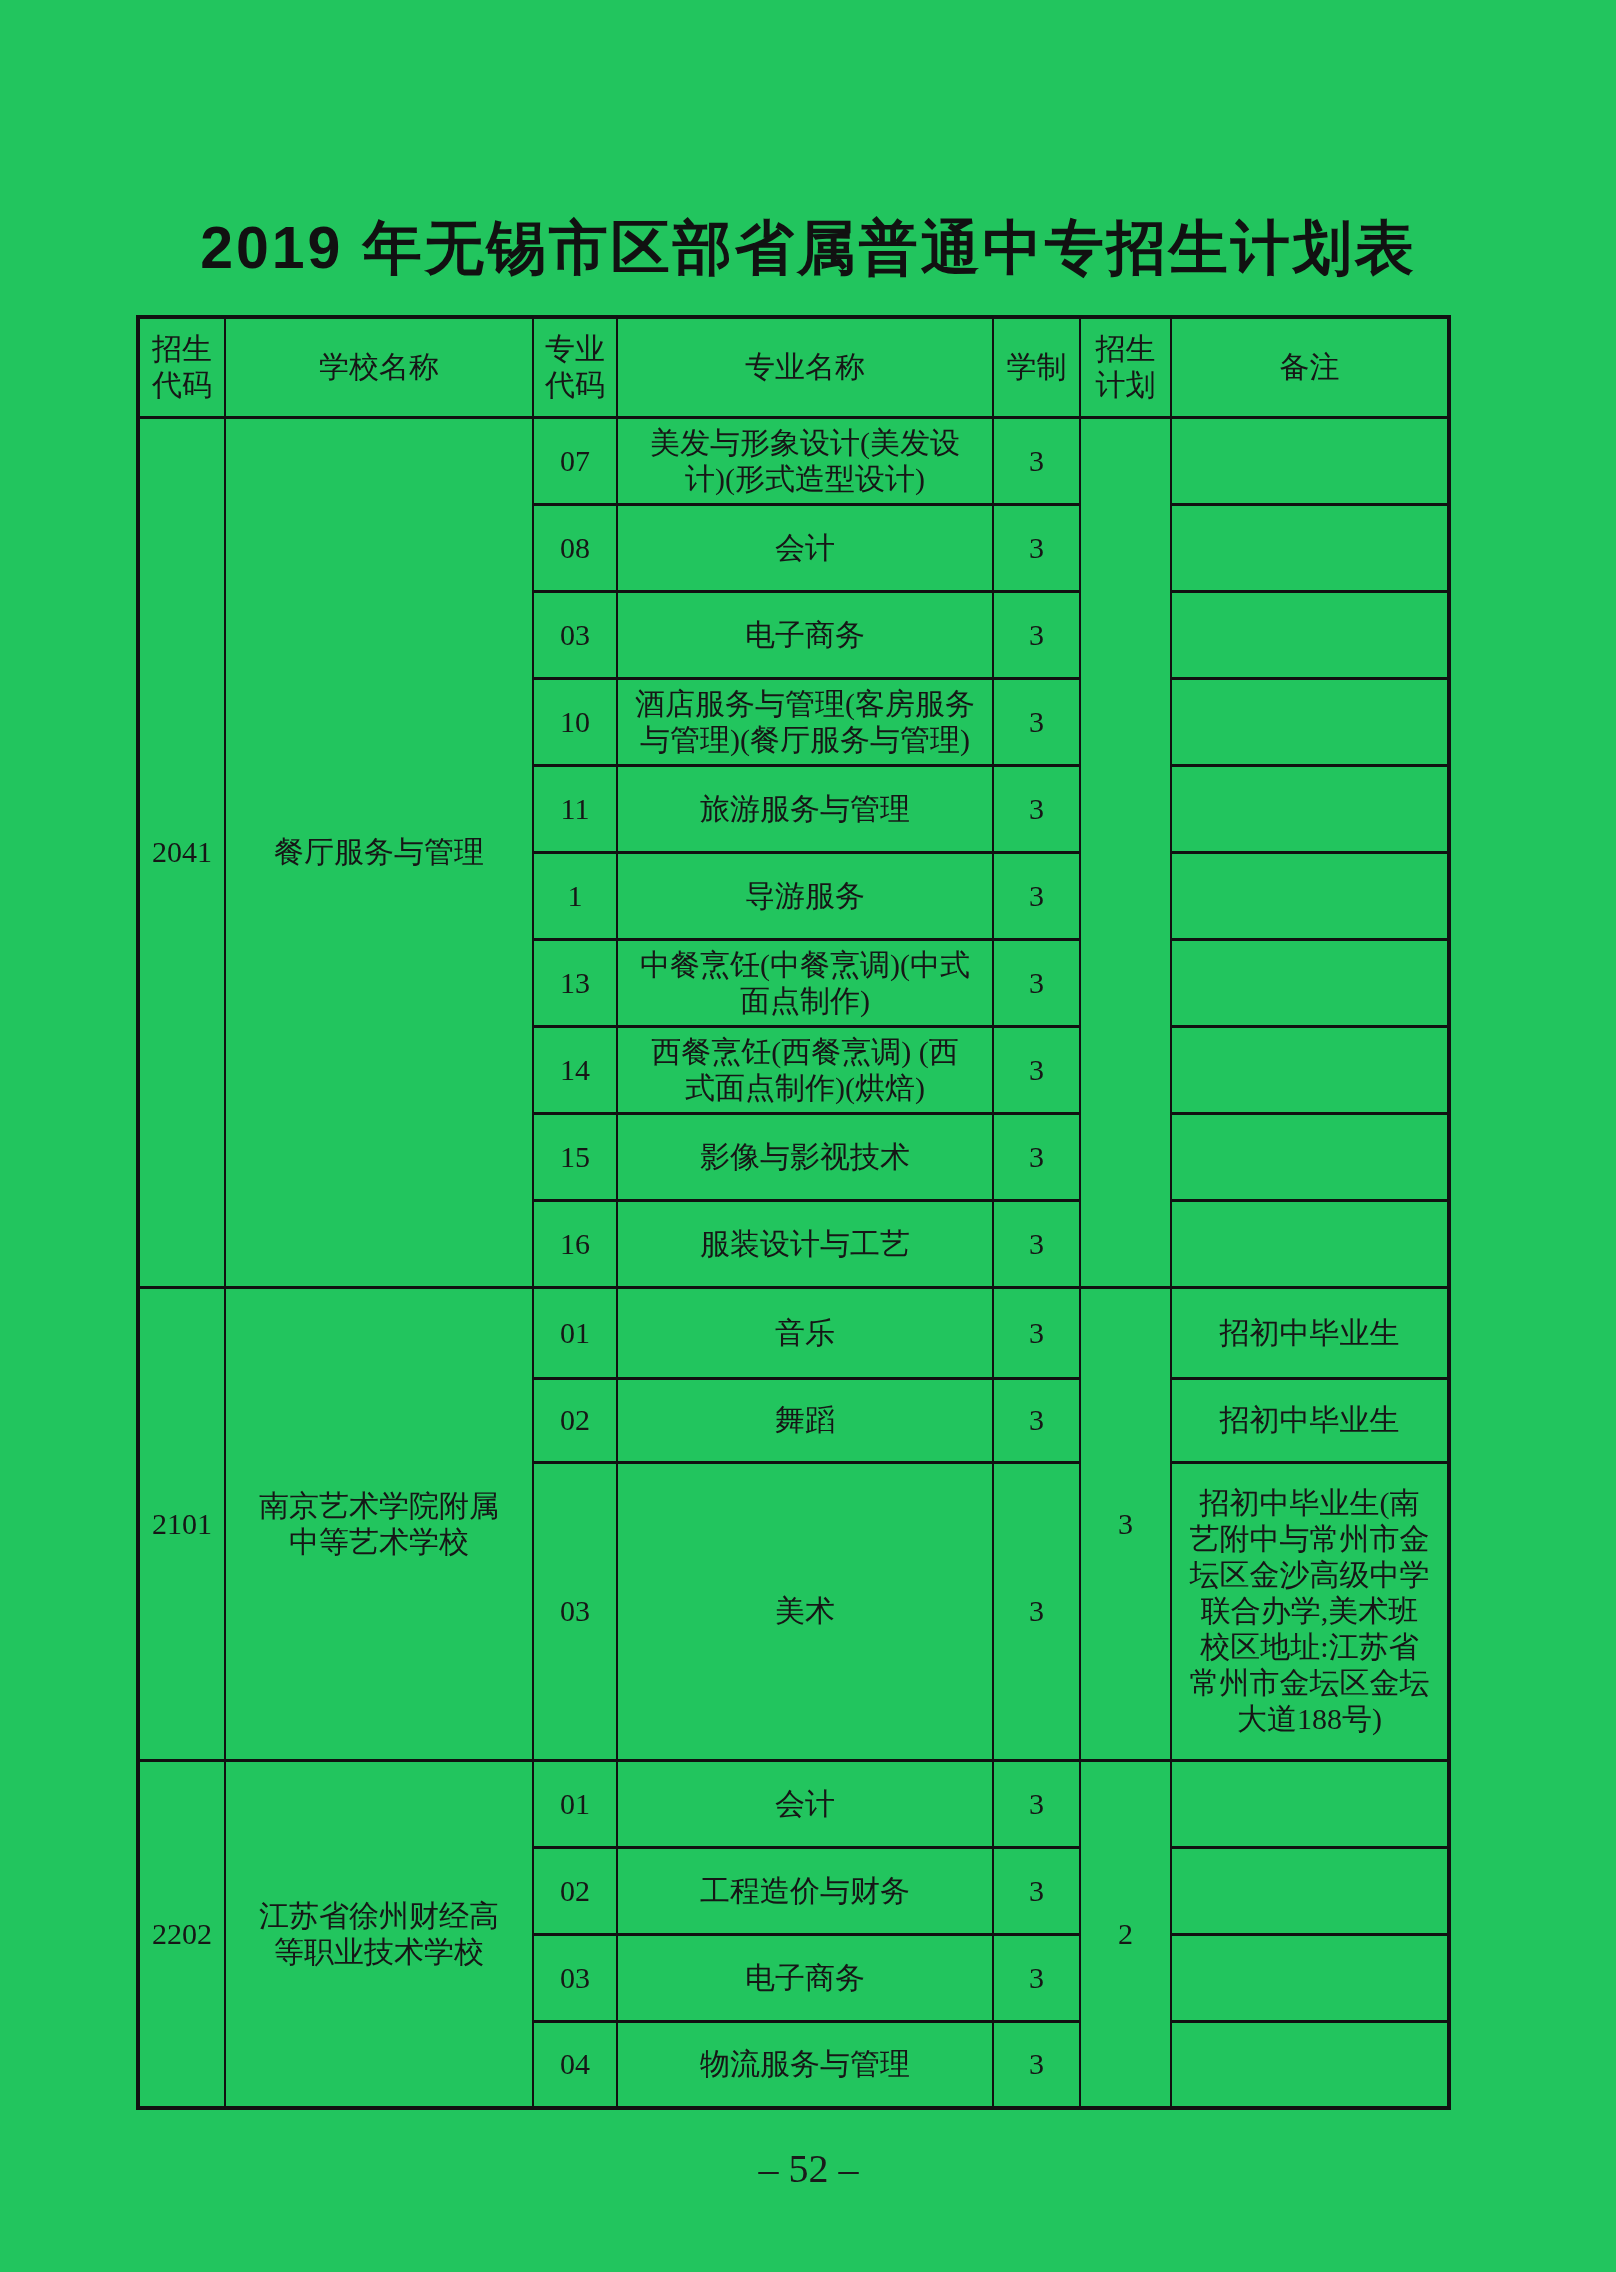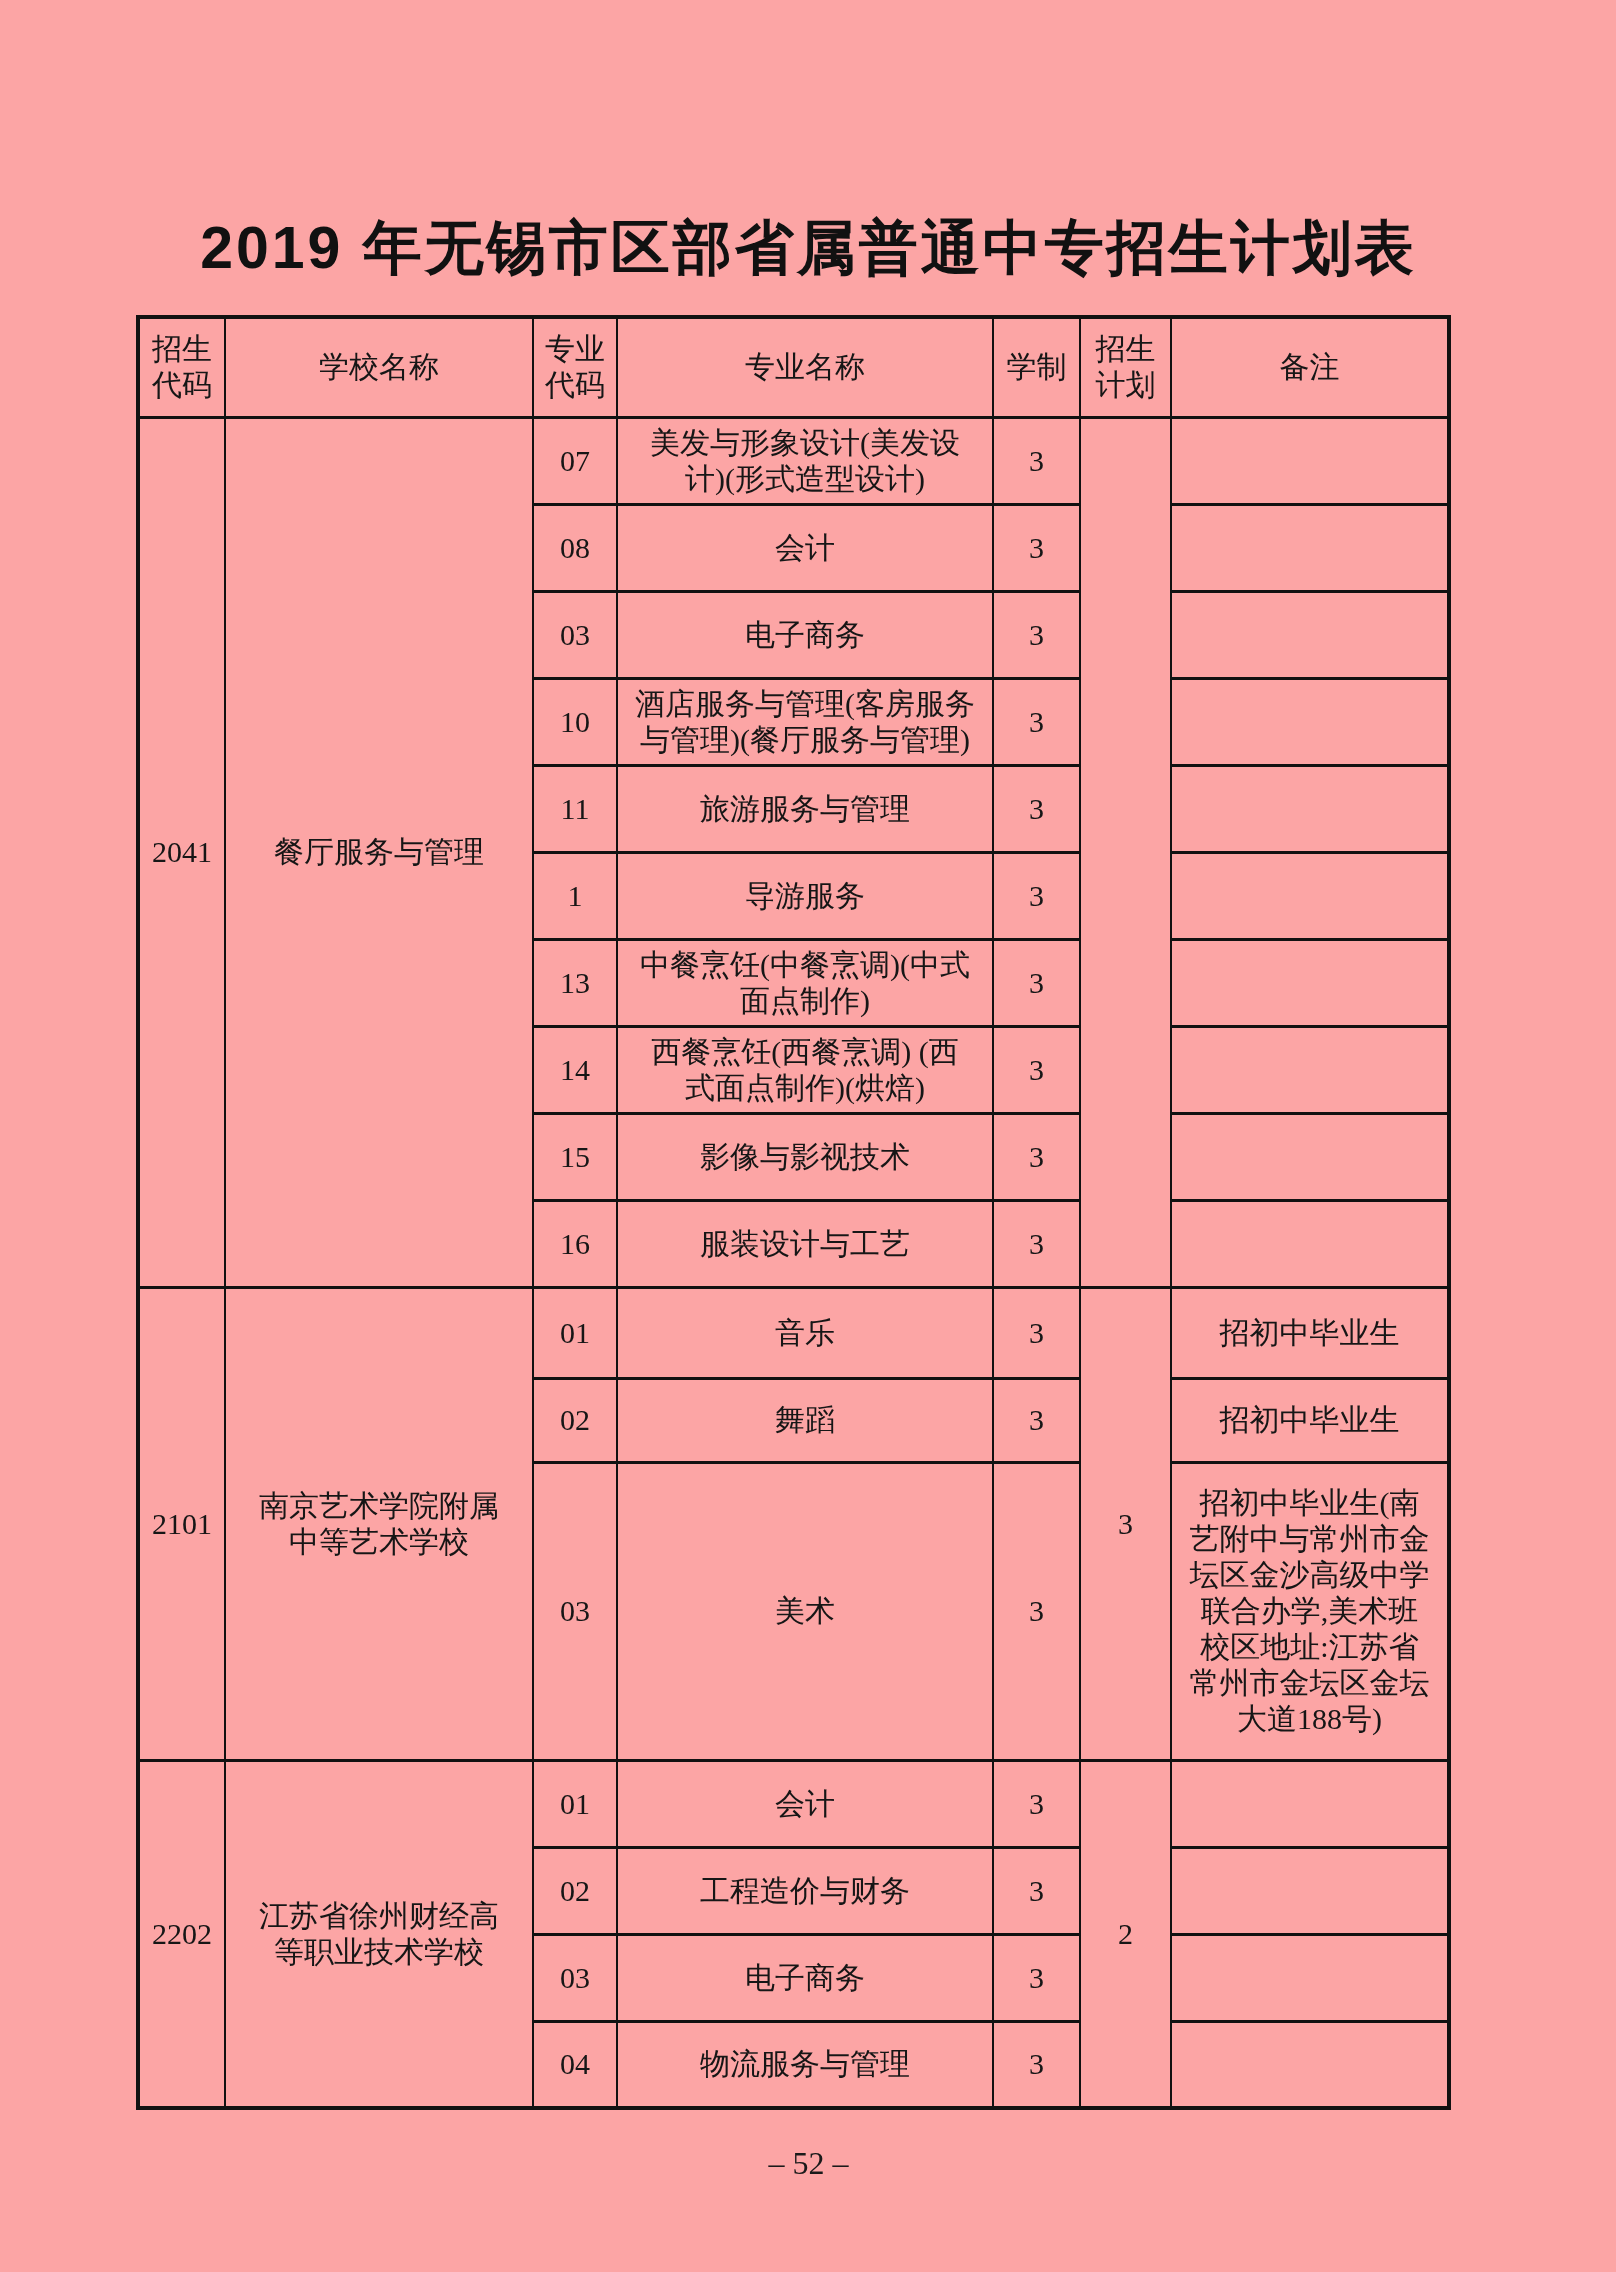--- a/index.html
+++ b/index.html
@@ -1,20 +1,20 @@
 <!DOCTYPE html>
 <html style="font-size:12px"><head>
 <meta charset="utf-8">
 <style>
   html, body { margin: 0; padding: 0; background: #e8e8e8; }
   .page {
     position: relative;
     width: 1617px;
     height: 2273px;
-    background: #fca5a5;
+    background: #22c55e;
     margin: 0 auto;
     overflow: hidden;
     color: #161616;
     font-family: "Liberation Serif", serif;
   }
   .doc-title {
     position: absolute;
     top: 209px;
     left: 0;
     width: 100%;
@@ -56,21 +56,21 @@
   tr.h123 { height: 91px; }
   tr.h113 { height: 84px; }
   tr.h403 { height: 298px; }
   tr.h117 { height: 87px; }
   .page-number {
     position: absolute;
     top: 2145px;
     left: 0;
     width: 100%;
     text-align: center;
-    font-size: 32px;
+    font-size: 40px;
     font-family: "Liberation Serif", serif;
     color: #1a1a1a;
   }
 </style>
 </head>
 <body>
 
 <div class="page">
 
   <div class="doc-title">2019 年无锡市区部省属普通中专招生计划表</div>

